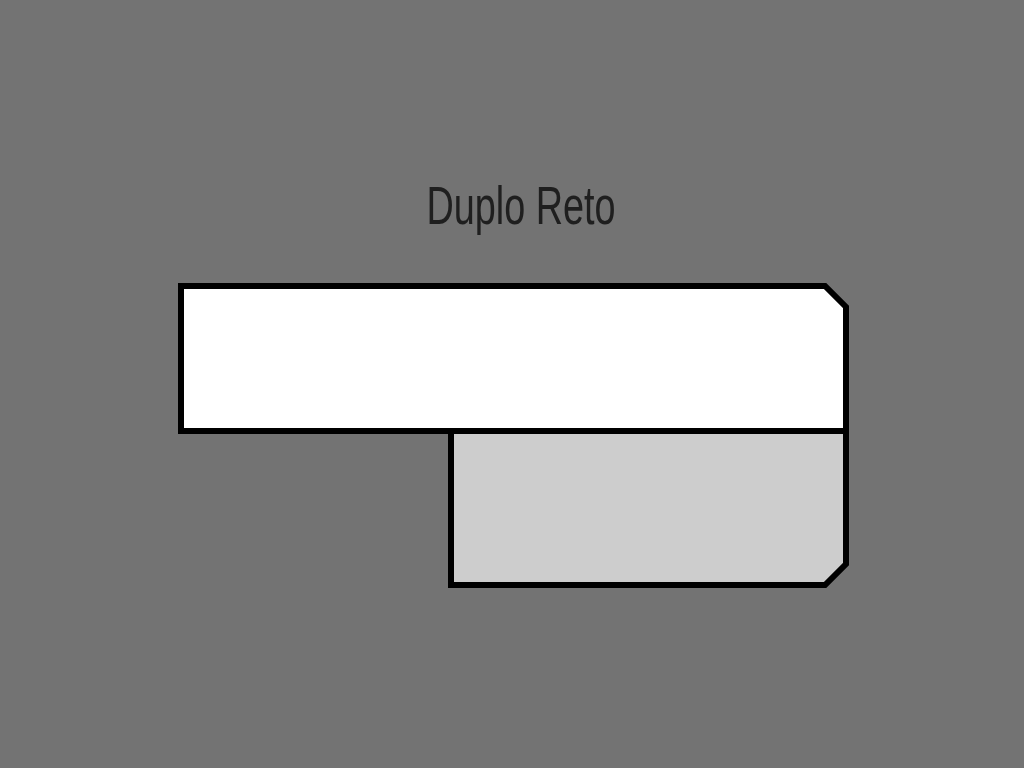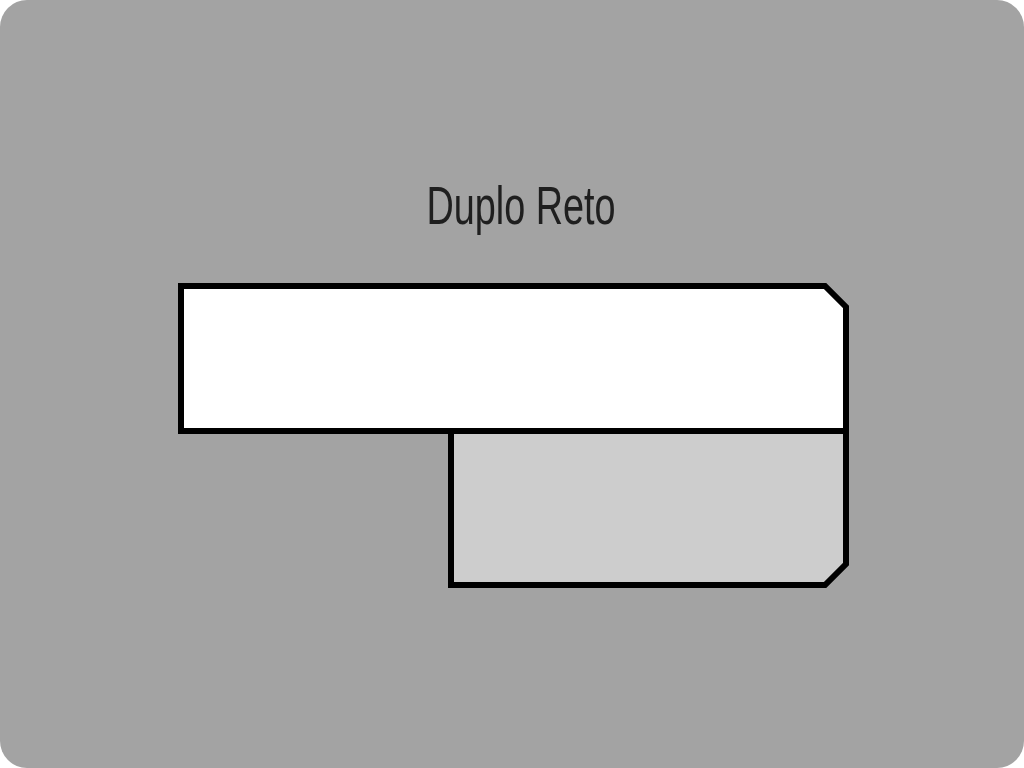--- a/index.html
+++ b/index.html
@@ -7,22 +7,21 @@
     width: 1024px;
     height: 768px;
     background: #ffffff;
     overflow: hidden;
     font-family: "Liberation Sans", sans-serif;
   }
   .page {
     position: relative;
     width: 1024px;
     height: 768px;
-    background: #a3a3a3;
-    border-radius: 27px;
+    background: #737373;
   }
   .diagram-title {
     position: absolute;
     top: 178px;
     left: 521px;
     transform: translateX(-50%) scaleX(0.70);
     transform-origin: center top;
     font-size: 54px;
     font-weight: 400;
     letter-spacing: 0px;

